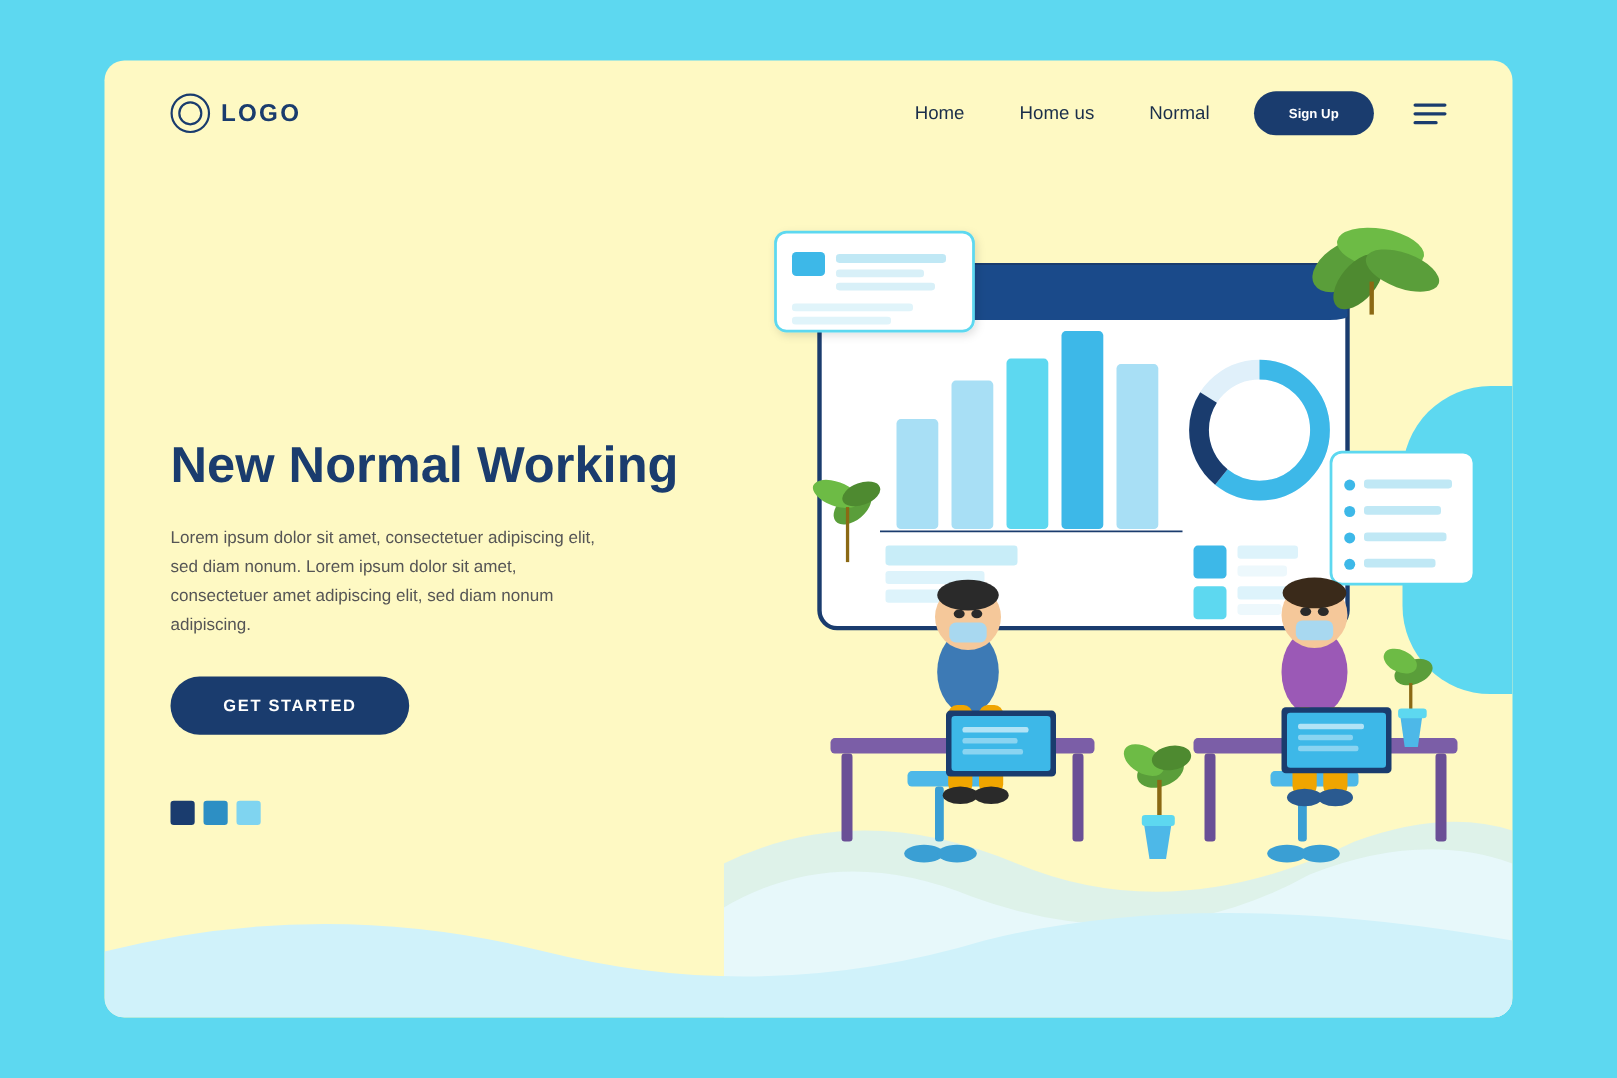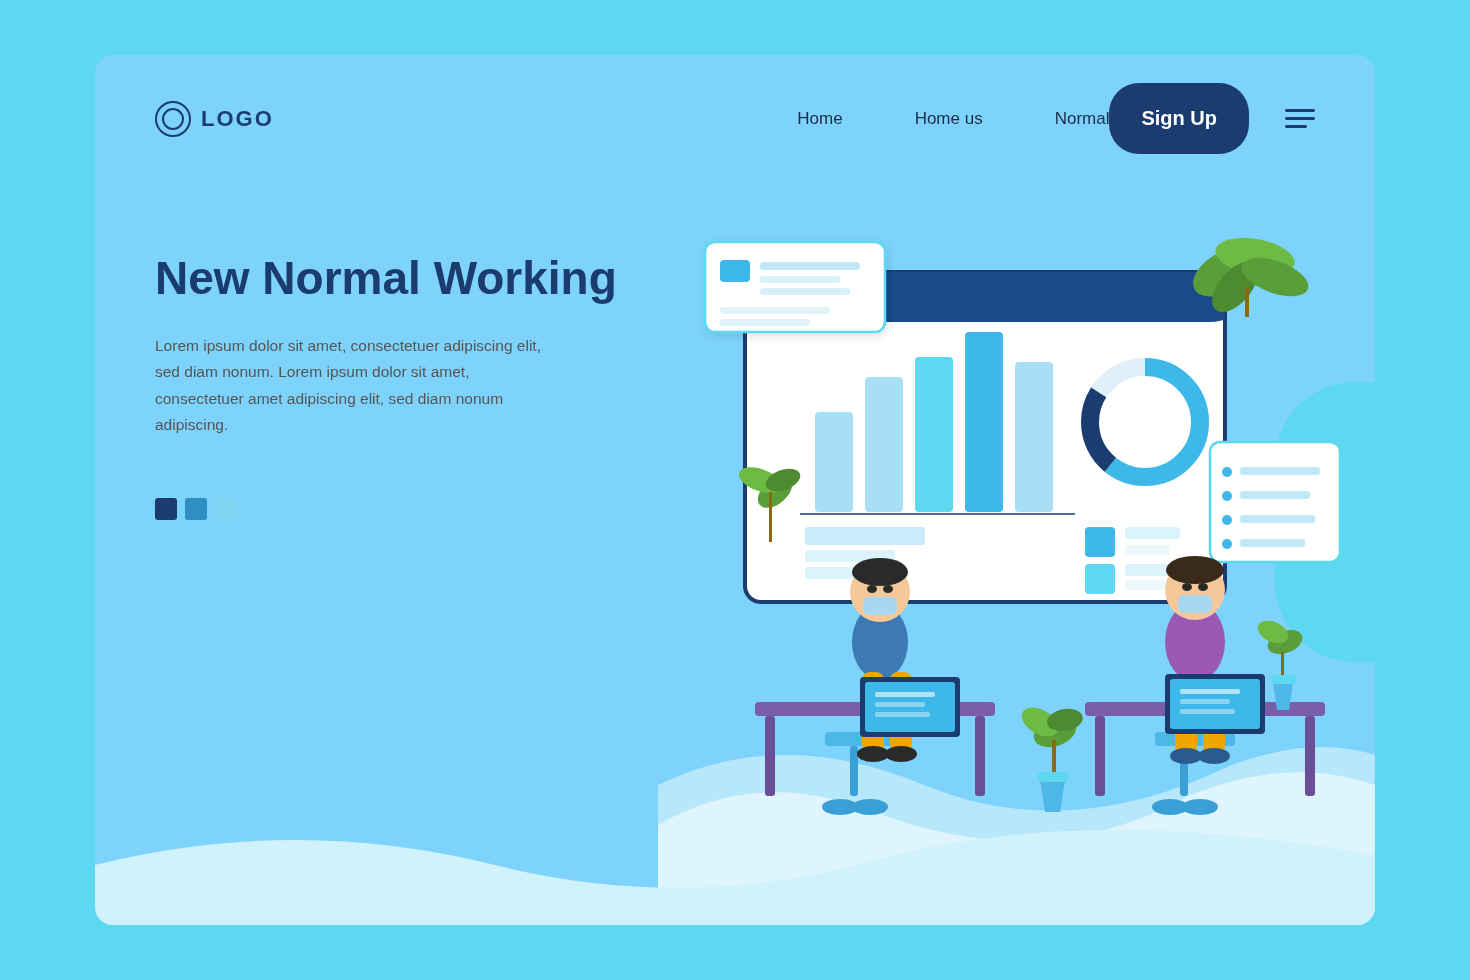--- a/index.html
+++ b/index.html
@@ -9,21 +9,21 @@
       background-color: #5dd8f0;
       display: flex;
       align-items: center;
       justify-content: center;
       font-family: 'Segoe UI', Arial, sans-serif;
       overflow: hidden;
     }
     .page-wrapper {
       width: 1280px;
       height: 870px;
-      background: #7dd3fc;
+      background: #fef9c3;
       border-radius: 18px;
       overflow: hidden;
       position: relative;
       display: flex;
       flex-direction: column;
     }
 
     
     .navbar {
       position: relative;
@@ -56,36 +56,37 @@
     }
     .logo-text {
       font-size: 22px;
       font-weight: 700;
       color: #1a3c6e;
       letter-spacing: 2px;
     }
     .nav-links {
       display: flex;
       align-items: center;
-      gap: 72px;
+      gap: 50px;
+      margin-right: 40px;
       text-align: right;
     }
     .nav-link {
       font-size: 17px;
       font-weight: 500;
       color: #1a2e4a;
       cursor: pointer;
       text-decoration: none;
     }
     .nav-signup {
       background: #1a3c6e;
       color: white;
-      font-size: 20px;
+      font-size: 12px;
       font-weight: 600;
-      padding: 24px 32px;
+      padding: 13px 32px;
       border-radius: 30px;
       cursor: pointer;
       border: none;
       margin-right: 36px;
     }
     .hamburger {
       display: flex;
       flex-direction: column;
       gap: 5px;
       cursor: pointer;
@@ -98,21 +99,21 @@
     }
     .hamburger span:nth-child(1) { width: 30px; }
     .hamburger span:nth-child(2) { width: 30px; }
     .hamburger span:nth-child(3) { width: 22px; }
 
     
     .hero {
       position: relative;
       flex: 1;
       display: flex;
-      align-items: flex-start;
+      align-items: center;
       padding: 30px 60px 0 60px;
       z-index: 1;
     }
     .hero-left {
       width: 44%;
       padding-top: 40px;
       z-index: 2;
     }
     .hero-title {
       font-size: 46px;
@@ -211,20 +212,21 @@
       <span></span>
       <span></span>
     </div>
   </nav>
 
   <div class="hero">
 
     <div class="hero-left">
       <h1 class="hero-title">New Normal Working</h1>
       <p class="hero-desc">Lorem ipsum dolor sit amet, consectetuer adipiscing elit, sed diam nonum. Lorem ipsum dolor sit amet, consectetuer amet adipiscing elit, sed diam nonum adipiscing.</p>
+      <button class="get-started-btn">GET STARTED</button>
       <div class="dots-row">
         <div class="dot dot-dark"></div>
         <div class="dot dot-mid"></div>
         <div class="dot dot-light"></div>
       </div>
     </div>
 
     <div class="hero-right">
 
       <svg style="position:absolute;bottom:0;left:0;width:100%;height:220px;z-index:0;" viewBox="0 0 700 220" preserveAspectRatio="none">

